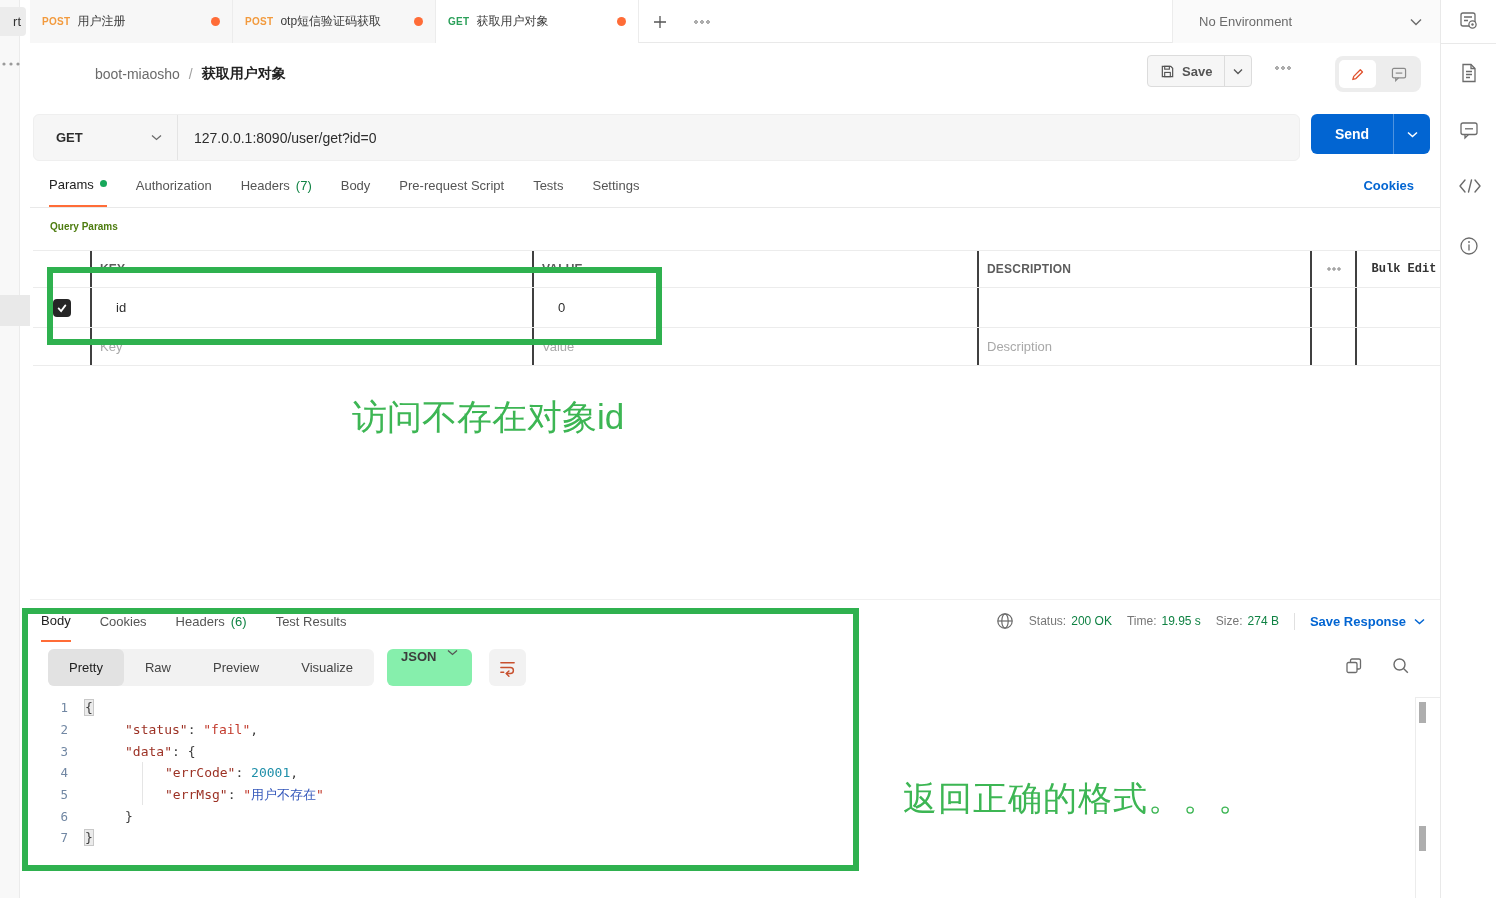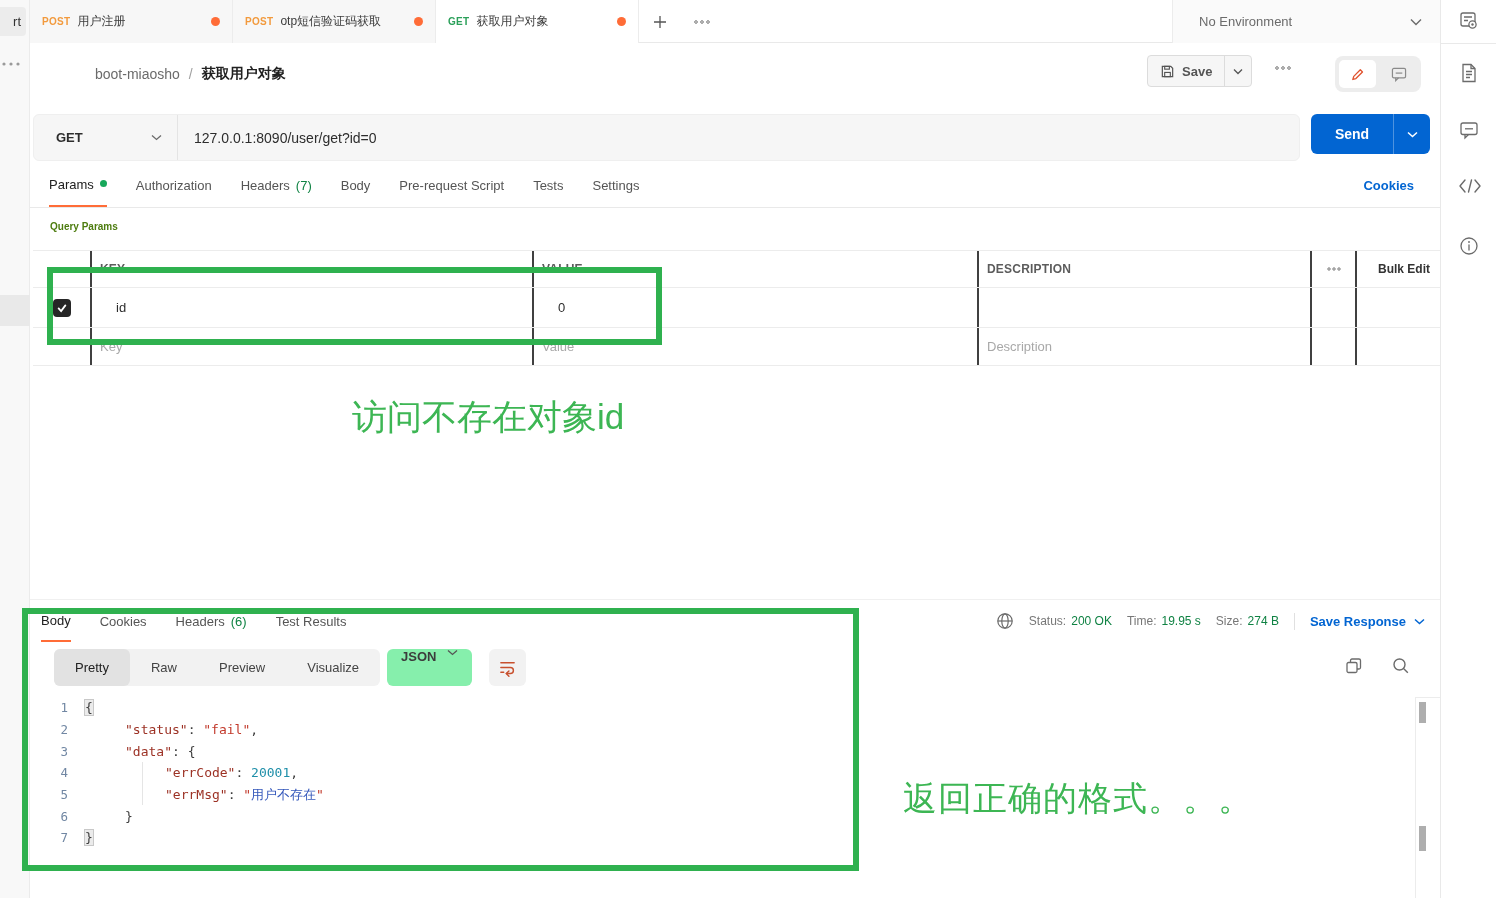--- a/index.html
+++ b/index.html
@@ -2,21 +2,21 @@
 <html><head>
 <meta charset="utf-8">
 <style>
   * { margin:0; padding:0; box-sizing:border-box; }
   html,body { width:1496px; height:898px; background:#fff; }
   body { font-family:"Liberation Sans","DejaVu Sans",sans-serif; color:#212121; }
   .app { position:relative; width:1496px; height:898px; overflow:hidden; background:#fff; }
   svg { display:block; }
 
   
-  .left-rail { position:absolute; left:0; top:0; width:30px; height:898px; background:#f8f8f8; border-right:1px solid #ebebeb; }
+  .left-rail { position:absolute; left:0; top:0; width:20px; height:898px; background:#f8f8f8; border-right:1px solid #ebebeb; }
   .rail-import { position:absolute; left:-14px; top:7px; width:40px; height:29px; background:#ececec; border-radius:4px;
     display:flex; align-items:center; justify-content:flex-end; padding-right:5px; font-size:13px; color:#333; }
   .rail-dots { position:absolute; left:2px; top:62px; }
   .rail-band { position:absolute; left:0; top:295px; width:30px; height:31px; background:#e9e9e9; }
 
   
   .topbar { position:absolute; left:30px; top:0; width:1410px; height:43px; background:#fff; border-bottom:1px solid #e9e9e9; }
   .tabs-strip { position:absolute; left:0; top:0; height:43px; display:flex; }
   .req-tab { width:203px; height:43px; padding:0 12px; display:flex; align-items:center; gap:7px;
     background:#f7f7f7; border-right:1px solid #ececec; }
@@ -72,21 +72,21 @@
 
   
   .qp-label { position:absolute; left:50px; top:221px; font-size:10px; font-weight:700; color:#4d7c0f; }
   .params-table { position:absolute; left:33px; top:250px; width:1407px; border-top:1px solid #ececec; }
   .p-row { display:grid; grid-template-columns:57px 442px 445px 333px 45px 1fr; border-bottom:1px solid #ececec; }
   .p-row > div { border-left:2px solid #404040; display:flex; align-items:center; padding-left:8px; }
   .p-row > div:first-child { border-left:none; justify-content:center; padding-left:0; }
   .p-head { height:37px; }
   .p-head .hcell { font-size:12px; font-weight:700; color:#5c5c5c; letter-spacing:.2px; }
   .p-head .more-cell { justify-content:center; padding-left:0; }
-  .p-head .bulk-cell { justify-content:center; padding-left:11px; font-size:12px; font-weight:700; color:#333; }
+  .p-head .bulk-cell { justify-content:center; padding-left:11px; font-size:12px; font-weight:700; color:#333;font-family:Liberation Mono, monospace; }
   .p-data { height:40px; }
   .p-data .vcell { font-size:13px; color:#2d2d2d;padding-left:24px; }
   .p-ghost { height:38px; }
   .p-ghost .gcell { font-size:13px; color:#a8a8a8; }
   .cbox { width:18px; height:18px; background:#262626; border-radius:4px; display:flex; align-items:center; justify-content:center; }
 
   
   .green-box1 { position:absolute; left:47px; top:267px; width:615px; height:78px; border:6px solid #2fb14f; z-index:5; }
   .green-box2 { position:absolute; left:22px; top:608px; width:837px; height:263px; border:6px solid #2fb14f; z-index:6; }
   .note1 { position:absolute; left:352px; top:394px; font-size:35px; color:#3db654; z-index:5; white-space:nowrap; }
@@ -95,21 +95,21 @@
   
   .resp-sep { position:absolute; left:30px; top:599px; width:1410px; border-top:1px solid #f0f0f0; }
   .resp-tabs-row { position:absolute; left:30px; top:600px; width:1395px; height:42px; display:flex; align-items:stretch; padding-left:11px; }
   .resp-meta { margin-left:auto; display:flex; align-items:center; gap:15px; font-size:12px; color:#777; }
   .resp-meta .mv { color:#0f8243; }
   .meta-pair { display:flex; gap:5px; }
   .meta-div { width:1px; height:17px; background:#e0e0e0; }
   .save-resp { display:flex; align-items:center; gap:8px; font-size:13px; font-weight:700; color:#0265d2; }
 
   .view-bar { position:absolute; left:30px; top:648px; width:1410px; height:40px; }
-  .segmented { position:absolute; left:24px; top:1px; height:37px; background:#f2f2f2; border-radius:6px; display:flex; align-items:stretch; }
+  .segmented { position:absolute; left:18px; top:1px; height:37px; background:#f2f2f2; border-radius:6px; display:flex; align-items:stretch; }
   .seg-item { padding:0 21px; display:flex; align-items:center; font-size:13px; color:#444; border-radius:6px; }
   .seg-item.active { background:#e2e2e2; color:#212121; }
   .format-select { position:absolute; left:357px; top:1px; height:37px; background:#86efac; border-radius:6px;
     display:flex; align-items:flex-start; padding:0 14px; gap:11px; }
   .format-select .ftext { font-size:13px; font-weight:700; color:#3c3c3c; }
   .wrap-btn { position:absolute; left:459px; top:1px; width:37px; height:37px; background:#f2f2f2; border-radius:6px;
     display:flex; align-items:center; justify-content:center; }
   .copy-btn { position:absolute; left:1314px; top:8px; }
   .search-btn { position:absolute; left:1361px; top:8px; }
 

